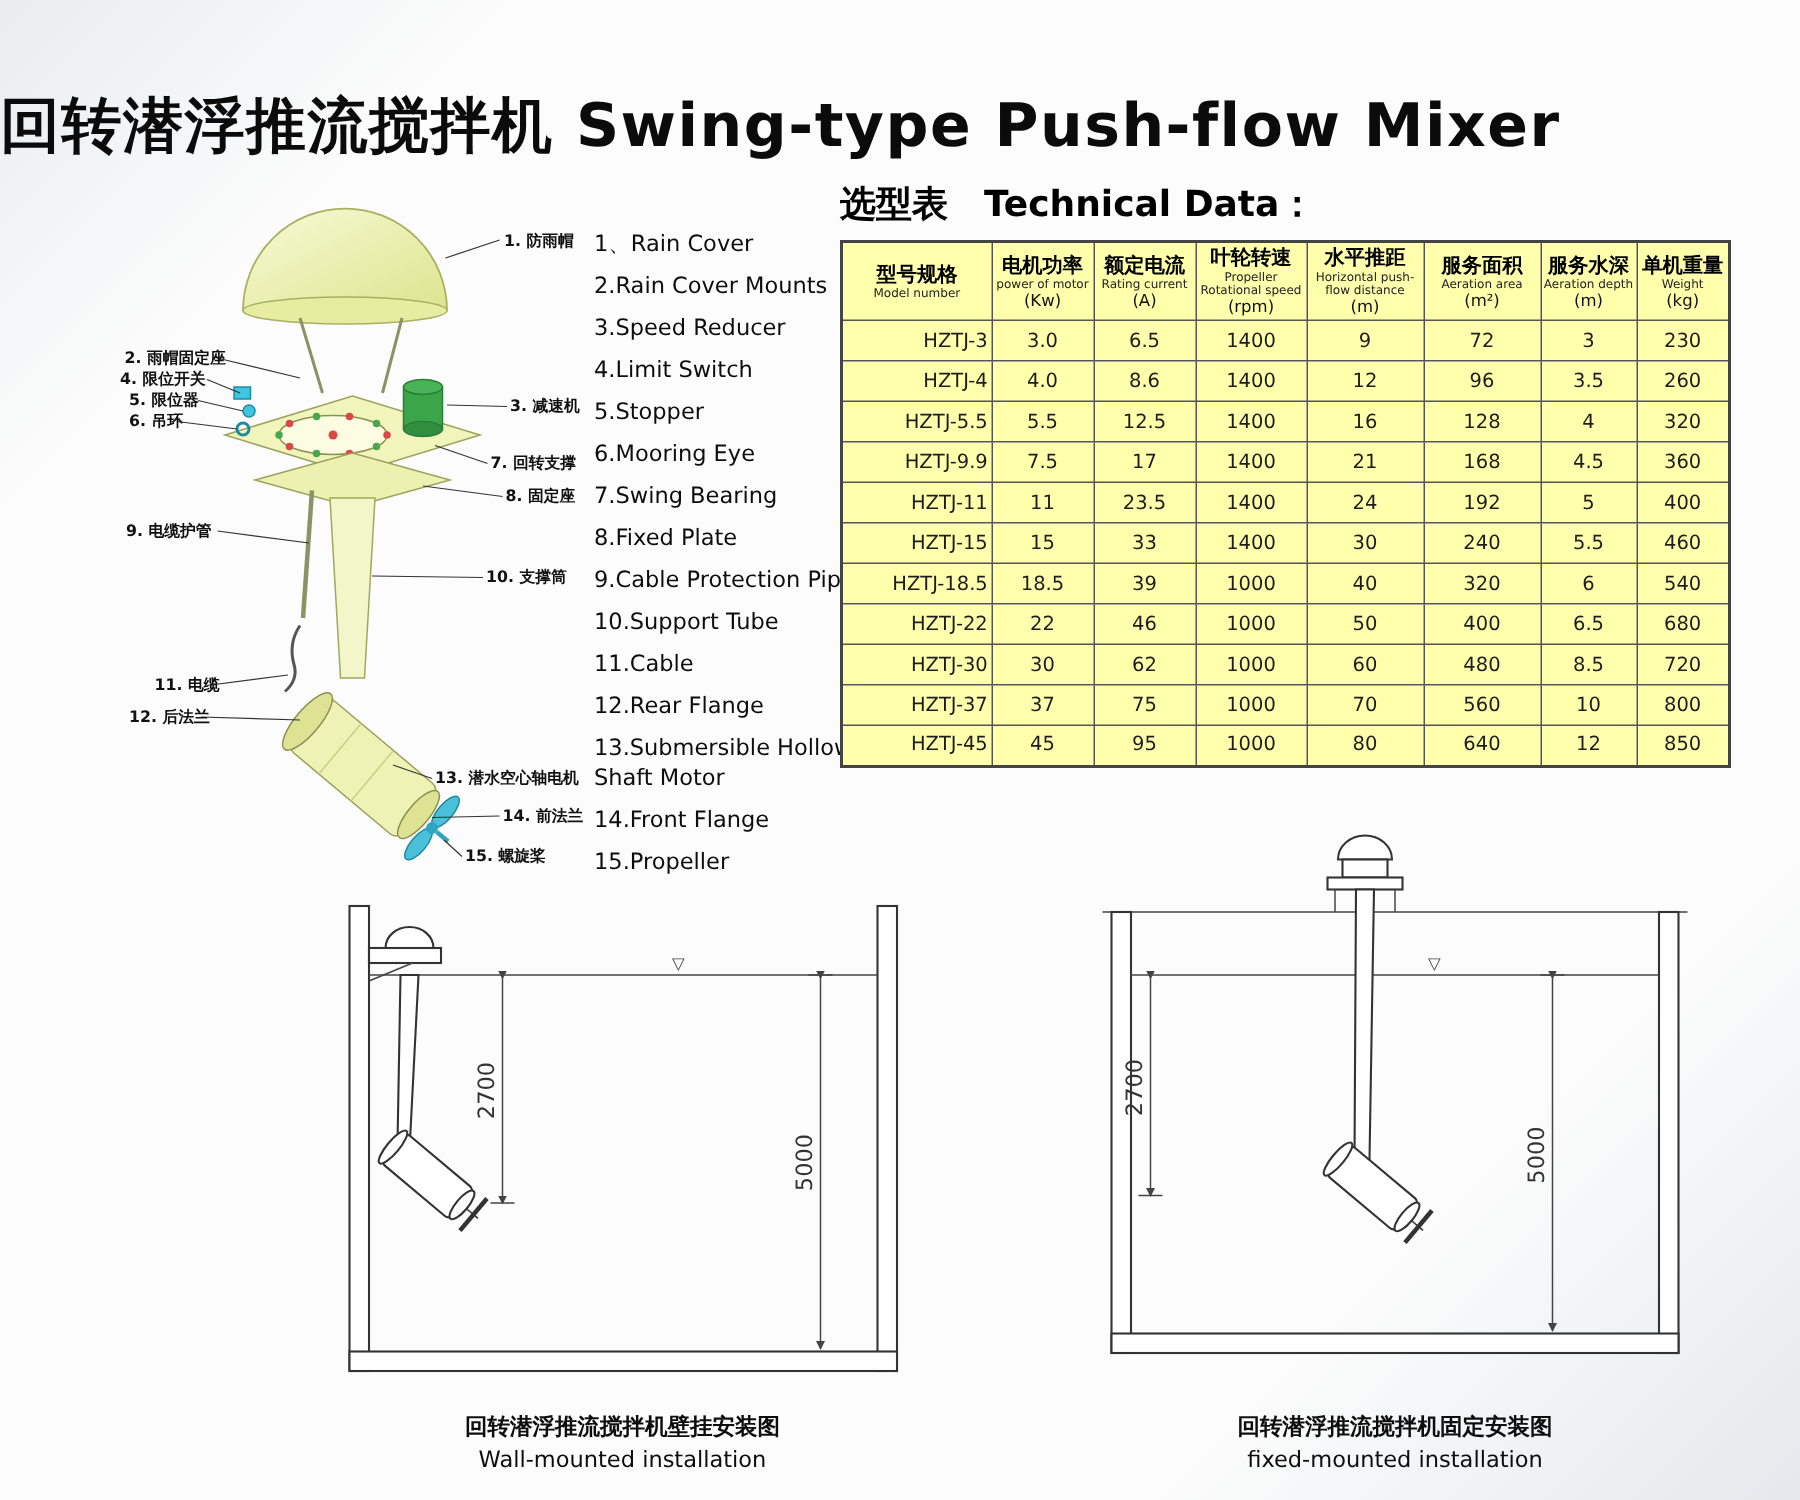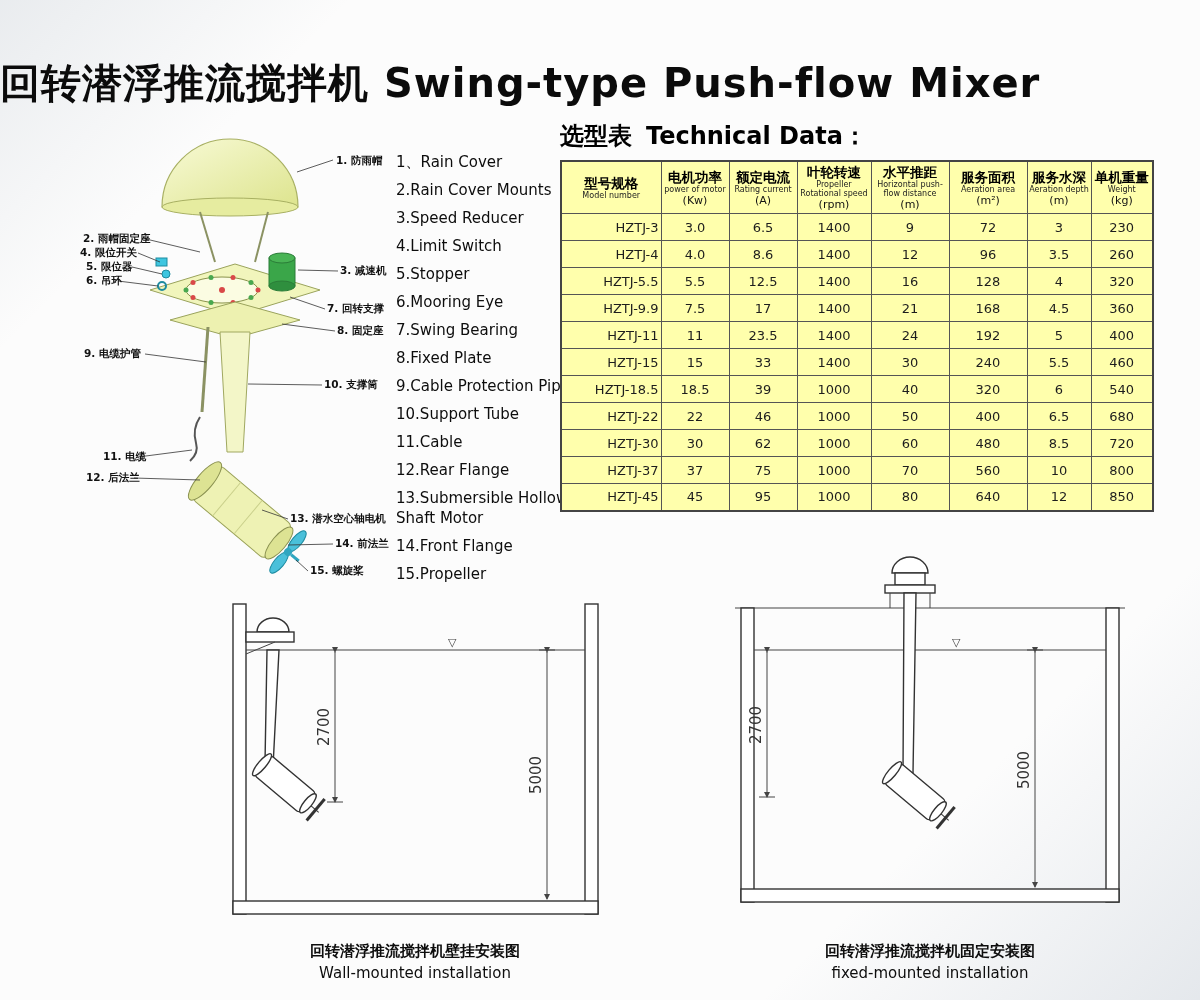--- a/index.html
+++ b/index.html
@@ -22,21 +22,21 @@
   }
   
   .exploded { position:absolute; left:50px; top:112px; }
   .dlabel { font-family:"DejaVu Sans",sans-serif; font-size:10.5px; font-weight:bold; fill:#111; }
   .leader { stroke:#333; stroke-width:0.8; }
   
   .parts-list { position:absolute; left:396px; top:152px; width:176px; }
   .part-item { font-size:15px; color:#0d0d0d; line-height:20px; margin-bottom:8px; }
   
   .tech-heading { position:absolute; left:560px; top:120px; font-size:24px; font-weight:bold; color:#000; }
-  .tech-heading .cn { margin-right:14px; }
+  .tech-heading .cn { margin-right:24px; }
   .tech-table {
     position:absolute; left:560px; top:160px; width:592px;
     border-collapse:collapse; table-layout:fixed;
     border:2px solid #444;
   }
   .tech-table th, .tech-table td {
     border:1px solid #555; background:#ffffac; text-align:center; overflow:hidden;
   }
   .tech-table th { padding:2px 1px; vertical-align:middle; }
   .h-cn { display:block; font-size:13.5px; font-weight:bold; color:#000; line-height:16px; }

